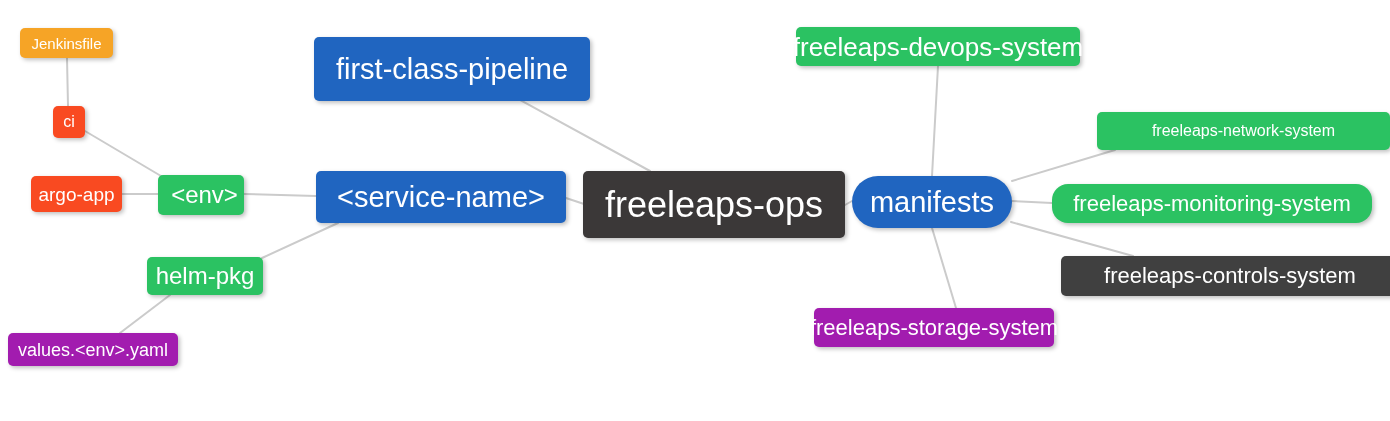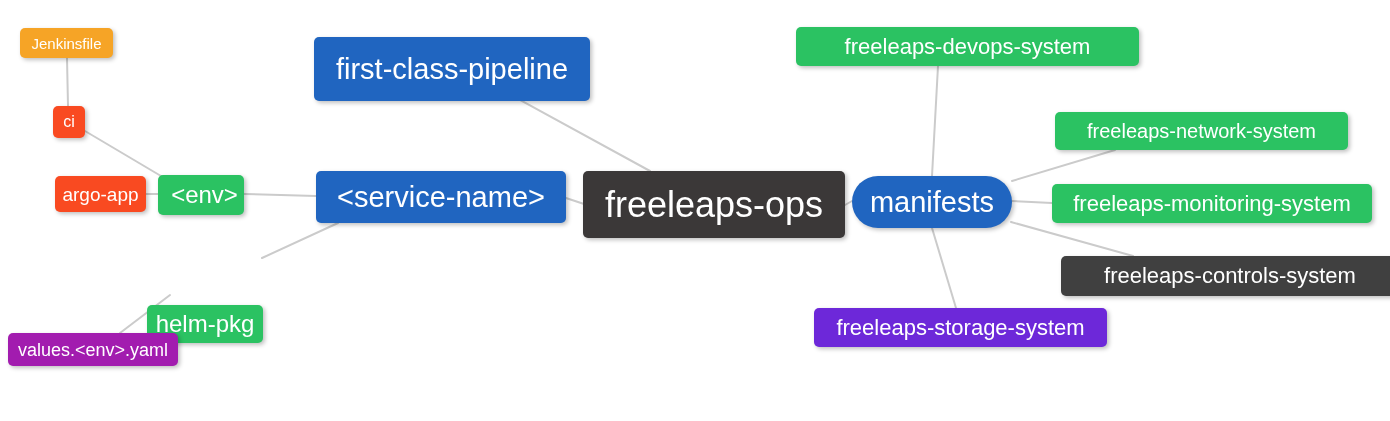--- a/index.html
+++ b/index.html
@@ -71,29 +71,29 @@
     </svg>
 
   <div class="node" style="left: 20px; top: 28px; width: 93px; height: 30px; font-size: 15px; background: rgb(246, 164, 38); color: rgb(255, 255, 255);">
     <span>Jenkinsfile</span>
   </div>
 
   <div class="node" style="left: 53px; top: 106px; width: 32px; height: 32px; font-size: 16px; background: rgb(249, 74, 33); color: rgb(255, 255, 255);">
     <span>ci</span>
   </div>
 
-  <div class="node" style="left: 31px; top: 176px; width: 91px; height: 36px; font-size: 19px; background: rgb(249, 74, 33); color: rgb(255, 255, 255); margin-left: 24px;">
+  <div class="node" style="left: 31px; top: 176px; width: 91px; height: 36px; font-size: 19px; background: rgb(249, 74, 33); color: rgb(255, 255, 255);">
     <span>argo-app</span>
   </div>
 
   <div class="node" style="left: 158px; top: 175px; width: 86px; height: 40px; font-size: 24px; background: rgb(43, 194, 98); color: rgb(255, 255, 255); padding-left: 7px;">
     <span>&lt;env&gt;</span>
   </div>
 
-  <div class="node" style="left: 147px; top: 257px; width: 116px; height: 38px; font-size: 24px; background: rgb(43, 194, 98); color: rgb(255, 255, 255); margin-top: 48px;">
+  <div class="node" style="left: 147px; top: 257px; width: 116px; height: 38px; font-size: 24px; background: rgb(43, 194, 98); color: rgb(255, 255, 255);">
     <span>helm-pkg</span>
   </div>
 
   <div class="node" style="left: 8px; top: 333px; width: 170px; height: 33px; font-size: 18px; background: #a21caf; color: rgb(255, 255, 255); justify-content: center;">
     <span>values.&lt;env&gt;.yaml</span>
   </div>
 
   <div class="node" style="left: 314px; top: 37px; width: 276px; height: 64px; font-size: 29px; background: rgb(32, 101, 192); color: rgb(255, 255, 255);">
     <span>first-class-pipeline</span>
   </div>
@@ -103,33 +103,33 @@
   </div>
 
   <div class="node" style="left: 583px; top: 171px; width: 262px; height: 67px; font-size: 36px; background: rgb(59, 56, 56); color: rgb(255, 255, 255);">
     <span>freeleaps-ops</span>
   </div>
 
   <div class="node" style="left: 852px; top: 176px; width: 160px; height: 52px; font-size: 29px; background: rgb(32, 101, 192); color: rgb(255, 255, 255); border-radius: 26px;">
     <span>manifests</span>
   </div>
 
-  <div class="node" style="left: 796px; top: 27px; width: 343px; height: 39px; font-size: 22px; background: rgb(43, 194, 98); color: rgb(255, 255, 255);">
+  <div class="node" style="left: 796px; top: 27px; width: 284px; height: 39px; font-size: 26px; background: rgb(43, 194, 98); color: rgb(255, 255, 255);">
     <span>freeleaps-devops-system</span>
   </div>
 
-  <div class="node" style="left: 1055px; top: 112px; width: 293px; height: 38px; font-size: 20px; background: rgb(43, 194, 98); color: rgb(255, 255, 255); justify-content: center;">
+  <div class="node" style="left: 1097px; top: 112px; width: 293px; height: 38px; font-size: 16px; background: rgb(43, 194, 98); color: rgb(255, 255, 255); justify-content: center;">
     <span>freeleaps-network-system</span>
   </div>
 
-  <div class="node" style="left: 1052px; top: 184px; width: 320px; height: 39px; font-size: 22px; background: rgb(43, 194, 98); color: rgb(255, 255, 255);">
+  <div class="node" style="left: 1052px; top: 184px; width: 320px; height: 39px; font-size: 22px; background: rgb(43, 194, 98); color: rgb(255, 255, 255); border-radius: 16px;">
     <span>freeleaps-monitoring-system</span>
   </div>
 
   <div class="node" style="left: 1061px; top: 256px; width: 338px; height: 40px; font-size: 22px; background: #404040; color: rgb(255, 255, 255);">
     <span>freeleaps-controls-system</span>
   </div>
 
-  <div class="node" style="left: 814px; top: 308px; width: 293px; height: 39px; font-size: 22px; background: #6d28d9; color: rgb(255, 255, 255);">
+  <div class="node" style="left: 814px; top: 308px; width: 240px; height: 39px; font-size: 22px; background: #a21caf; color: rgb(255, 255, 255);">
     <span>freeleaps-storage-system</span>
   </div>
 
 </div>
 
 </body></html>

